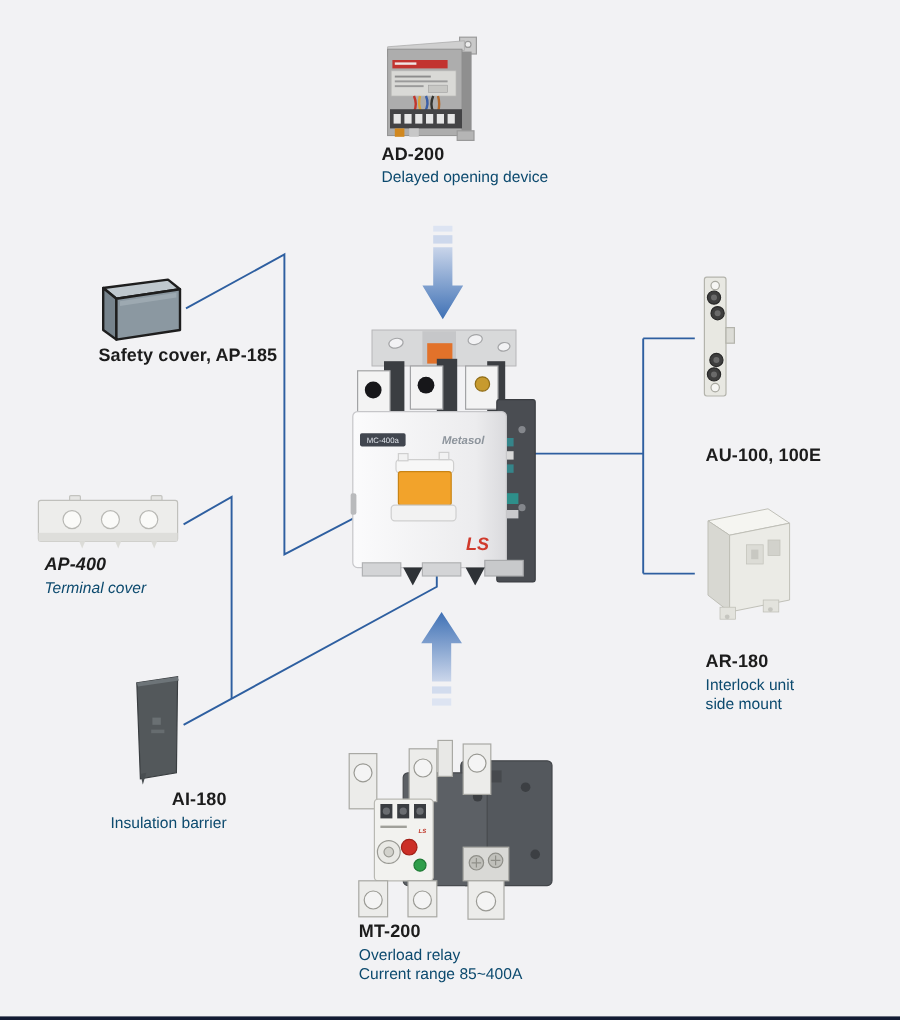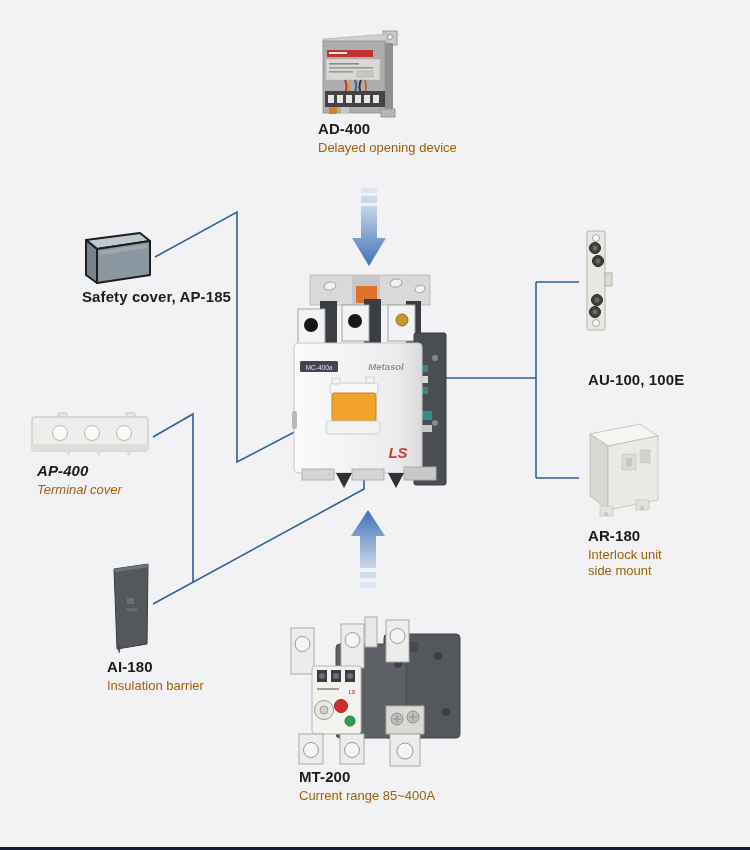--- a/index.html
+++ b/index.html
@@ -17,21 +17,21 @@
   .textblock { position:absolute; }
   .title {
     font-size: 15px;
     font-weight: 700;
     color: #1c1c1c;
     letter-spacing: 0.1px;
     white-space: nowrap;
   }
   .desc {
     font-size: 13px;
-    color: #a16207;
+    color: #0c4a6e;
     line-height: 1.22;
     margin-top: 3px;
     white-space: nowrap;
   }
   .bottom-border {
     position:absolute; left:0; bottom:0; width:750px; height:3px;
     background:#131b33;
   }
 </style>
 </head>
@@ -93,21 +93,21 @@
     <rect x="20" y="68" width="6" height="8" fill="#e6e6e6"></rect>
     <rect x="29" y="68" width="6" height="8" fill="#e6e6e6"></rect>
     <rect x="38" y="68" width="6" height="8" fill="#e6e6e6"></rect>
     <rect x="47" y="68" width="6" height="8" fill="#e6e6e6"></rect>
     <rect x="56" y="68" width="6" height="8" fill="#e6e6e6"></rect>
     <rect x="12" y="80" width="8" height="7" fill="#d1881f"></rect>
     <rect x="24" y="80" width="8" height="7" fill="#c8c8c8"></rect>
     <rect x="64" y="82" width="14" height="8" fill="#b5b5b5" stroke="#999"></rect>
   </svg>
   <div class="textblock" style="left:318px; top:120px;">
-    <div class="title">AD-400</div>
+    <div class="title">AD-200</div>
     <div class="desc">Delayed opening device</div>
   </div>
 
   <svg class="abs" style="left:80px; top:228px;" width="76" height="60" viewBox="0 0 76 60">
     <g stroke="#1e1e1e" stroke-width="2" stroke-linejoin="round">
       <polygon points="6,12 60,5 70,13 17,21" fill="#bfc8ce"></polygon>
       <polygon points="6,12 17,21 17,55 6,47" fill="#76838c"></polygon>
       <polygon points="17,21 70,13 70,47 17,55" fill="#8b98a1"></polygon>
     </g>
     <polygon points="20,23 67,16 67,20 20,27" fill="#9da9b1"></polygon>
@@ -217,36 +217,36 @@
       <polygon points="26,28 26,92 76,82 76,18" fill="#ebebe6"></polygon>
     </g>
     <rect x="40" y="36" width="14" height="16" fill="#dcdcd6" stroke="#c2c2ba" stroke-width="0.6"></rect>
     <rect x="58" y="32" width="10" height="13" fill="#d2d2cc" stroke="#c2c2ba" stroke-width="0.6"></rect>
     <rect x="44" y="40" width="6" height="8" fill="#c8c8c2"></rect>
     <rect x="18" y="88" width="13" height="10" fill="#e3e3dd" stroke="#bdbdb5" stroke-width="0.6"></rect>
     <rect x="54" y="82" width="13" height="10" fill="#e3e3dd" stroke="#bdbdb5" stroke-width="0.6"></rect>
     <circle cx="24" cy="96" r="2" fill="#c6c6c0"></circle>
     <circle cx="60" cy="90" r="2" fill="#c6c6c0"></circle>
   </svg>
-  <div class="textblock" style="left:588px; top:527px;">
+  <div class="textblock" style="left:588px; top:543px;">
     <div class="title">AR-180</div>
     <div class="desc">
       <div>Interlock unit</div>
       <div>side mount</div>
     </div>
   </div>
 
   <svg class="abs" style="left:106px; top:560px;" width="48" height="94" viewBox="0 0 48 94">
     <polygon points="8,9 42,4 41,84 11,89" fill="#53585b" stroke="#3a3e41" stroke-width="1"></polygon>
     <polygon points="8,9 42,4 43,7 9,12" fill="#6d7478"></polygon>
     <polygon points="11,85 16,84 13,94" fill="#494e51"></polygon>
     <rect x="21" y="38" width="7" height="6" fill="#6a7073"></rect>
     <rect x="20" y="48" width="11" height="3" fill="#666c6f"></rect>
   </svg>
-  <div class="textblock" style="left:107px; top:658px;">
+  <div class="textblock" style="left:92px; top:658px;text-align:right;">
     <div class="title">AI-180</div>
     <div class="desc">Insulation barrier</div>
   </div>
 
   <svg class="abs" style="left:286px; top:616px;" width="180" height="152" viewBox="0 0 180 152">
 
     <rect x="98" y="18" width="76" height="104" rx="4" fill="#54585d" stroke="#43464a"></rect>
     <rect x="50" y="28" width="70" height="94" rx="4" fill="#5c6065" stroke="#484b4f"></rect>
     <circle cx="112" cy="48" r="4" fill="#3c3f43"></circle>
     <circle cx="152" cy="40" r="4" fill="#3c3f43"></circle>
@@ -285,18 +285,19 @@
     <circle cx="111" cy="103" r="6" fill="#c0c0bb" stroke="#8f8f89"></circle>
     <path d="M107,103 h8 M111,99 v8" stroke="#8f8f89" stroke-width="1"></path>
     <circle cx="127" cy="101" r="6" fill="#c0c0bb" stroke="#8f8f89"></circle>
     <path d="M123,101 h8 M127,97 v8" stroke="#8f8f89" stroke-width="1"></path>
     <rect x="104" y="118" width="30" height="32" fill="#ececea" stroke="#a9a9a4"></rect>
     <circle cx="119" cy="135" r="8" fill="#f4f4f4" stroke="#9a9a94"></circle>
   </svg>
   <div class="textblock" style="left:299px; top:768px;">
     <div class="title">MT-200</div>
     <div class="desc">
+      <div>Overload relay</div>
       <div>Current range 85~400A</div>
     </div>
   </div>
 
   <div class="bottom-border"></div>
 </div>
 
 </body></html>

